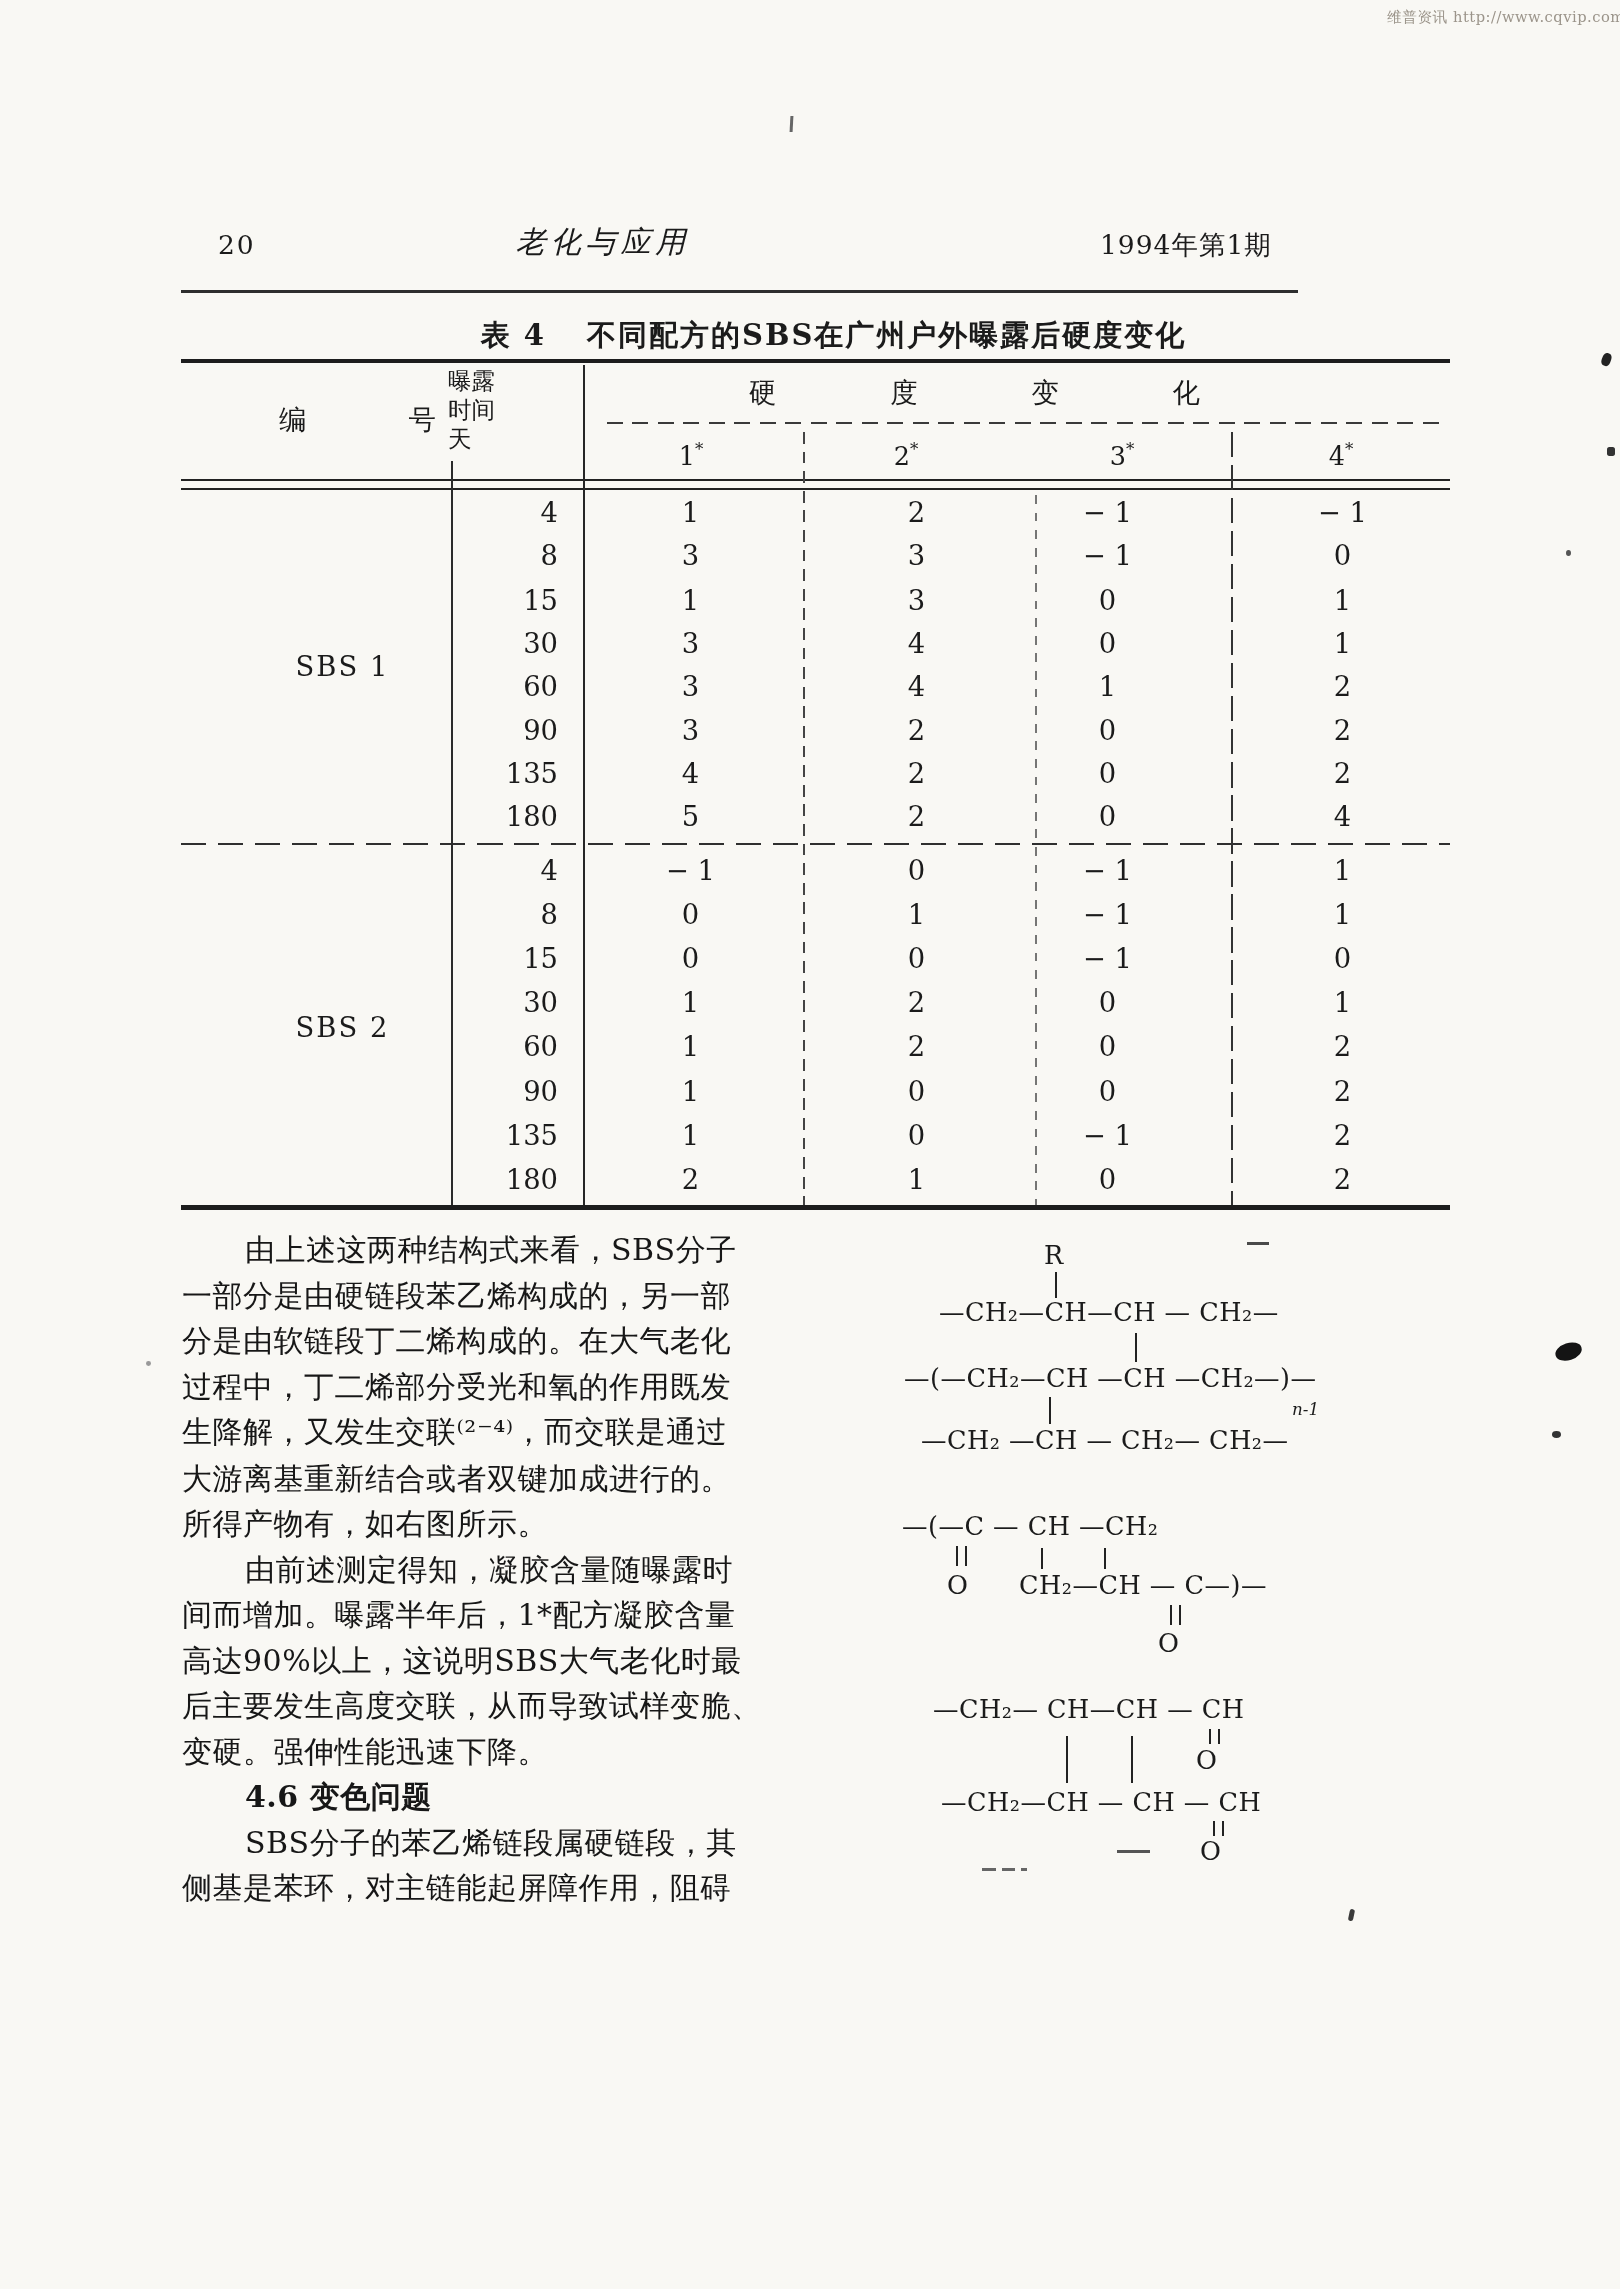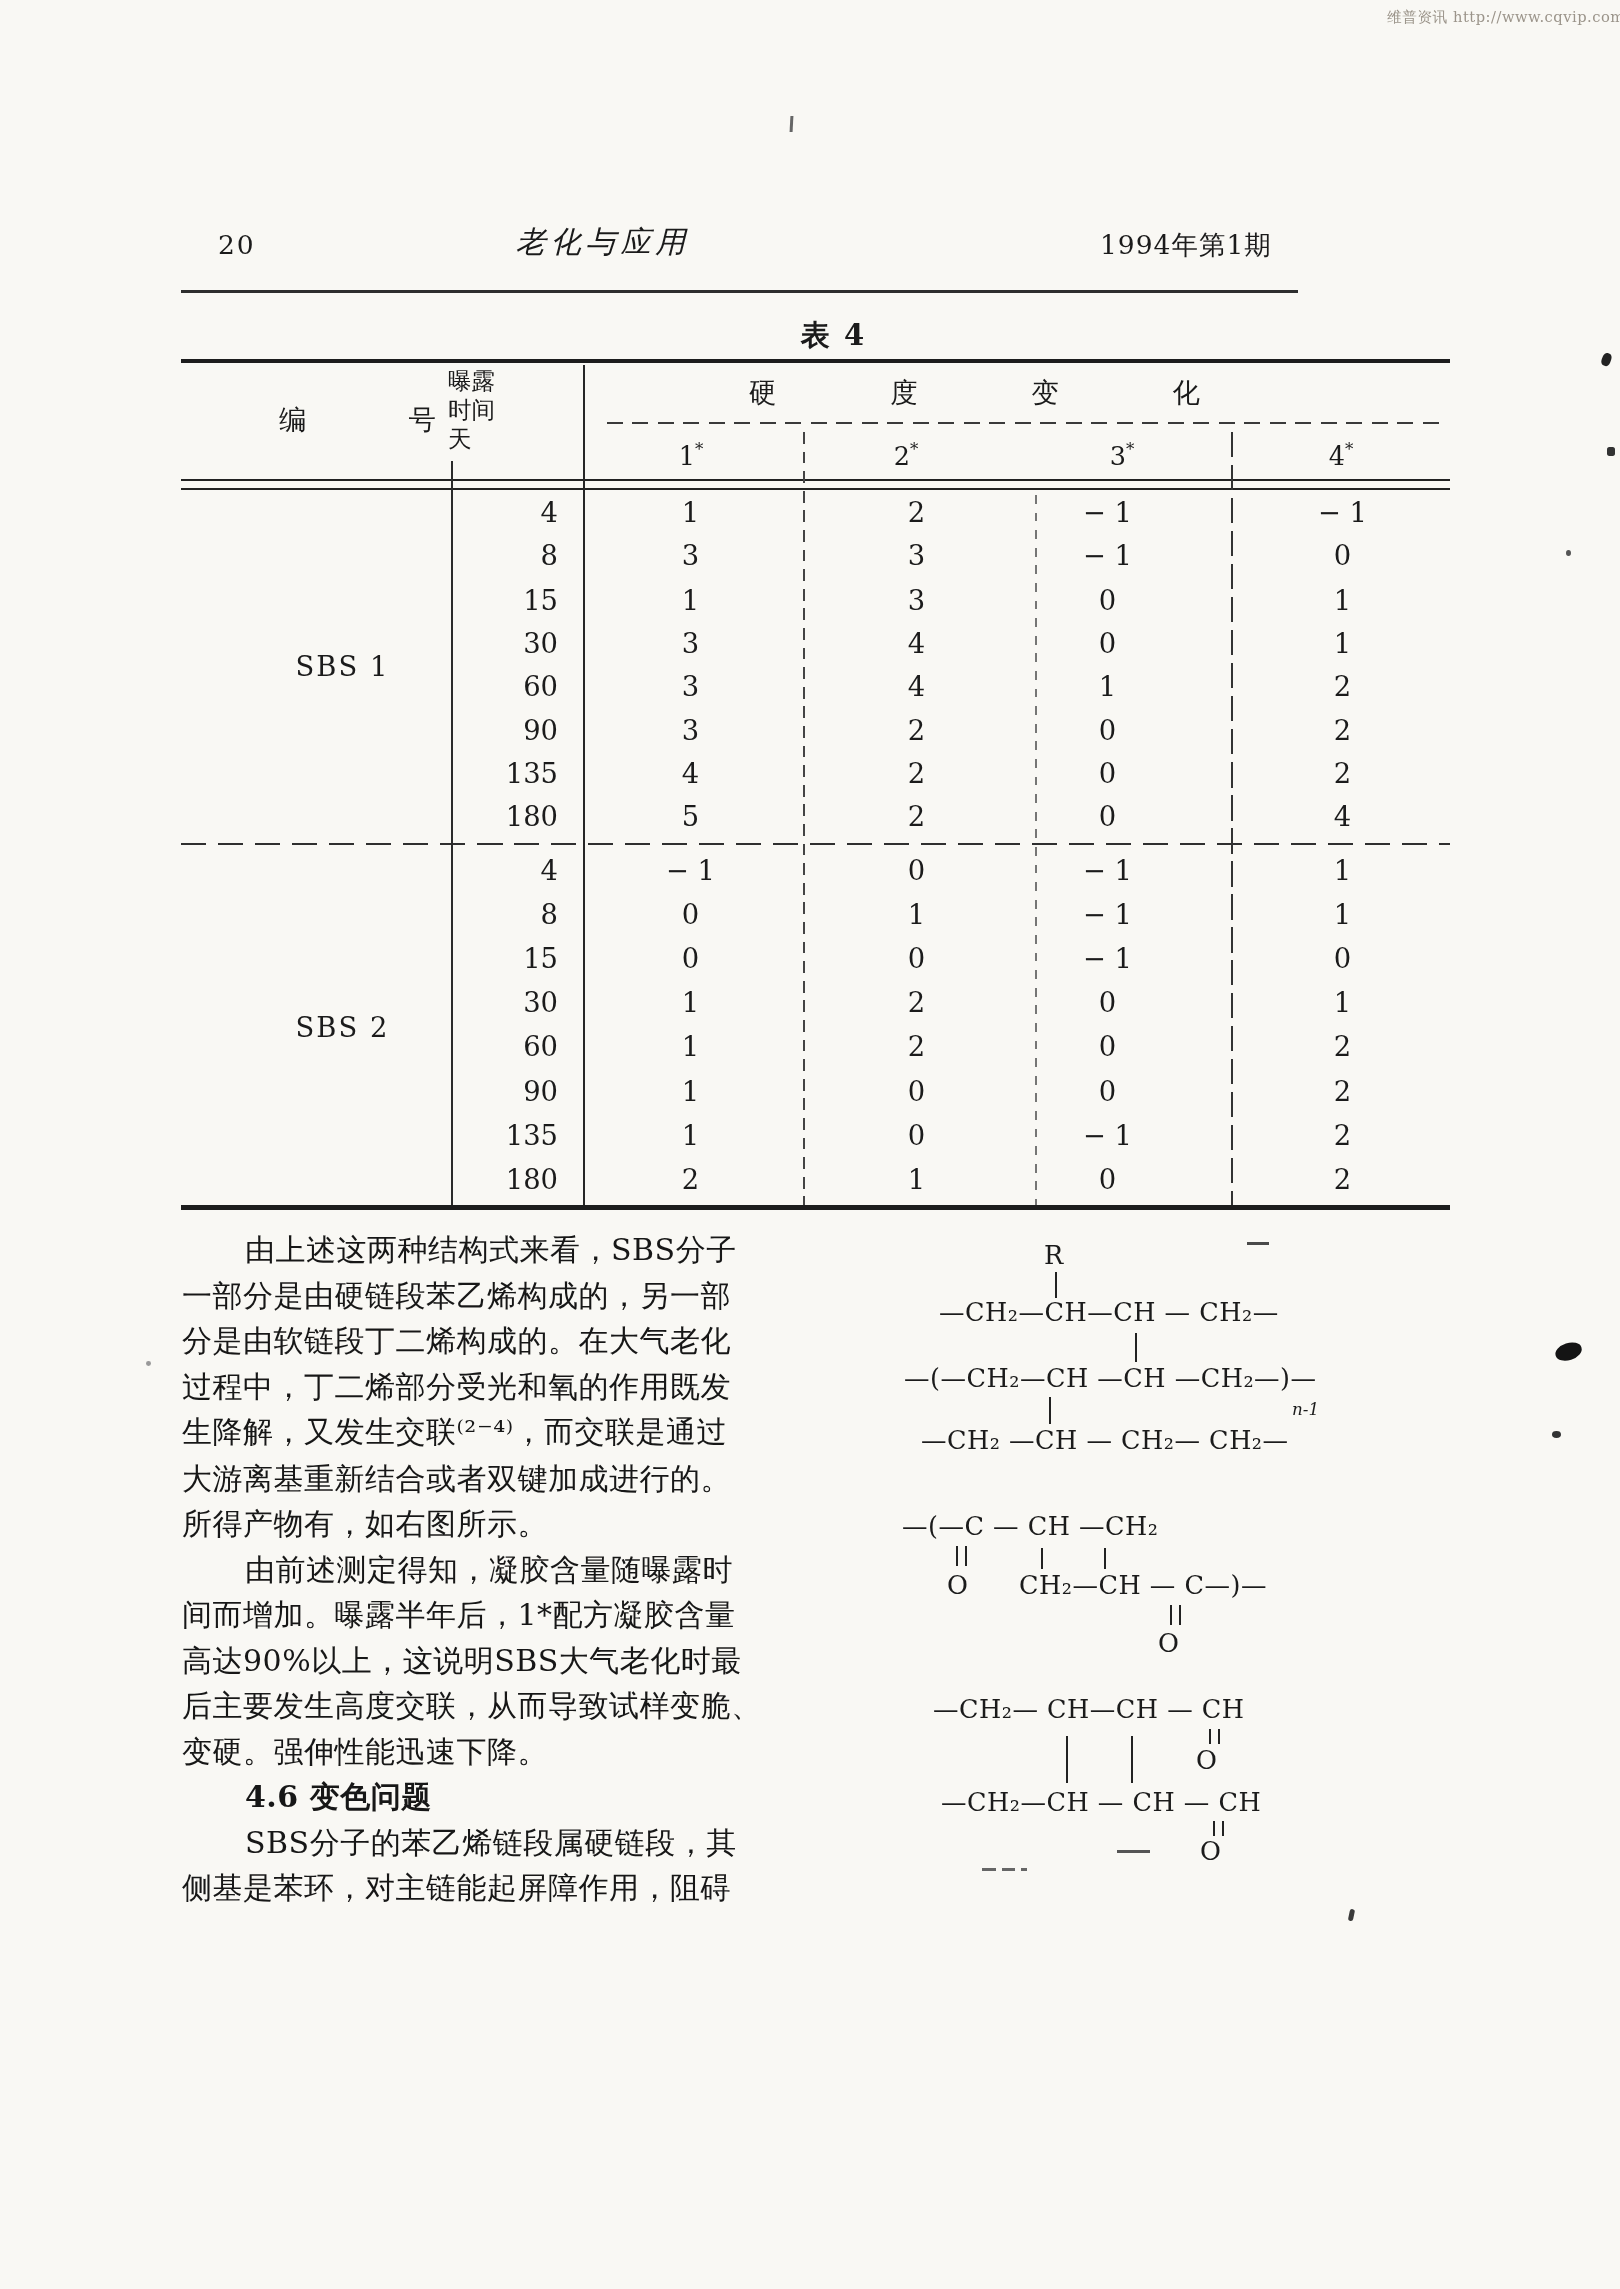--- a/index.html
+++ b/index.html
@@ -76,20 +76,21 @@
 
   <div id="watermark" class="abs nowrap">维普资讯 http://www.cqvip.com</div>
 
   <div id="pageno" class="abs">20</div>
   <div id="journal" class="abs nowrap">老化与应用</div>
   <div id="issue" class="abs nowrap">1994年第1期</div>
   <div id="hdr-rule" class="abs"></div>
 
   <div id="caption" class="abs">
     <span>表 4</span>
+    <span>不同配方的SBS在广州户外曝露后硬度变化</span>
   </div>
 
   <div id="tbl" class="abs">
     <div id="t-top" class="hline"></div>
     <div id="t-spandash"></div>
     <div id="t-dbl" class="hline"></div>
     <div id="t-sep" class="hline"></div>
     <div id="t-bot" class="hline"></div>
     <div id="v-a" class="vline"></div>
     <div id="v-b" class="vline"></div>

